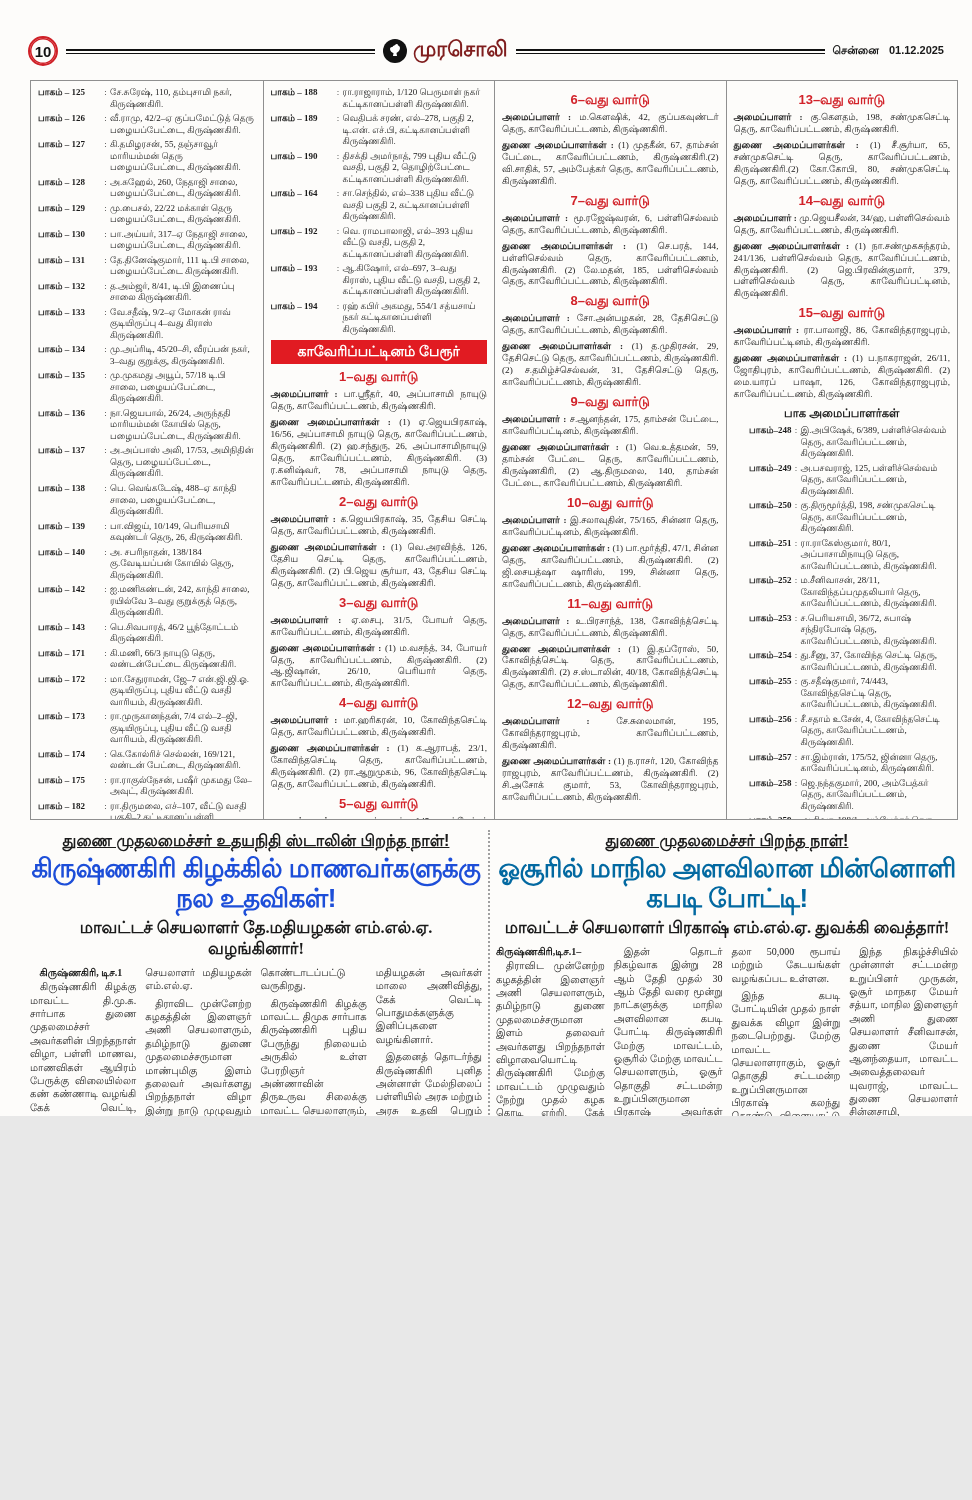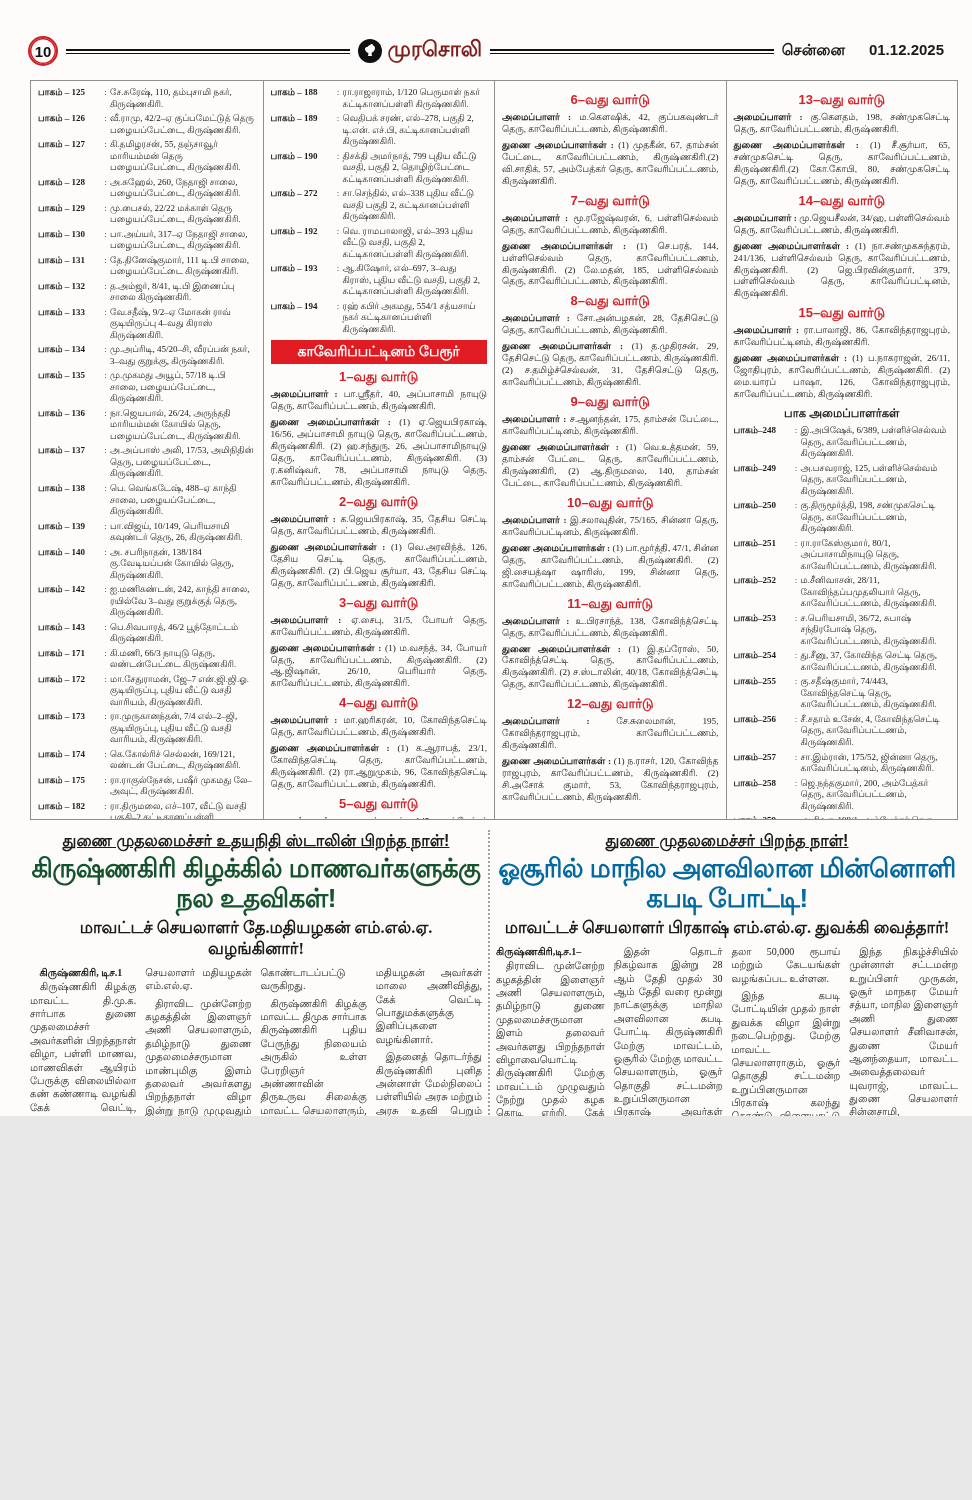--- a/index.html
+++ b/index.html
@@ -11,33 +11,33 @@
   .masthead { position:absolute; top:30px; left:28px; width:916px; height:42px;
               display:flex; align-items:center; gap:8px; }
   .page-circle { width:30px; height:30px; border:2px solid #cf2027; border-radius:50%;
                  box-shadow:0 0 0 1.5px #cf2027 inset; display:flex; align-items:center; justify-content:center;
                  font-family:"Liberation Sans",sans-serif; font-weight:bold; font-size:15px; color:#111; flex:0 0 auto; }
   .rule-seg { flex:1 1 auto; height:5px; border-top:2px solid #111; border-bottom:1px solid #111; }
   .brand { display:flex; align-items:center; gap:6px; flex:0 0 auto; }
   .logo-dot { width:24px; height:24px; border-radius:50%; background:#111; display:flex; align-items:center; justify-content:center; }
   .logo-dot svg { display:block; }
   .brand-name { font-family:Liberation Mono, monospace; font-weight:bold; font-size:21px; color:#7f1d1d; }
-  .edition { flex:0 0 auto; font-family:"Liberation Sans",sans-serif; font-weight:bold; font-size:15px; display:flex; gap:24px; }
+  .edition { flex:0 0 auto; font-family:"Liberation Sans",sans-serif; font-weight:bold; font-size:11px; display:flex; gap:10px; }
 
   
   .classifieds { position:absolute; top:80px; left:30px; width:928px; height:740px;
                  border:1px solid #8f8f8f; display:grid; grid-template-columns:1fr 1fr 1fr 1fr; background:#fdfcfa; }
   .col { padding:6px 7px; overflow:hidden; }
   .col + .col { border-left:1px solid #8f8f8f; }
 
   .listing { display:flex; margin-bottom:3px; font-size:9px; line-height:1.28; }
   .listing .no { flex:0 0 63px; font-weight:bold; white-space:nowrap; }
   .listing .colon { flex:0 0 9px; text-align:center; }
   .listing .txt { flex:1 1 auto; text-align:left; }
-  .col4 .listing .no { flex-basis:58px; }
+  .col4 .listing .no { flex-basis:58px;text-align:right; }
 
   .town-banner { background:#e11b22; color:#fff; font-family:"Liberation Sans",sans-serif;
                  font-weight:bold; font-size:14px; text-align:center; padding:3px 2px; margin:5px 0 2px; }
 
   .ward { margin-bottom:2px; }
   .ward-title { color:#d2232a; font-family:"Liberation Sans",sans-serif; font-weight:bold;
                 font-size:13px; text-align:center; margin:5px 0 3px; }
   .ward p { font-size:9.2px; line-height:1.3; text-align:justify; margin-bottom:4px; }
   .ward b { font-weight:bold; }
   .part-header { font-family:"Liberation Sans",sans-serif; font-weight:bold; font-size:11.5px;
@@ -47,21 +47,21 @@
   .articles { position:absolute; top:826px; left:30px; width:928px; height:672px; display:flex; }
   .article { overflow:hidden; }
   .article.left { width:452px; }
   .article-divider { border-left:2px dotted #a0a0a0; margin:4px 6px 0 6px; }
   .article.right { flex:1; }
 
   .kicker { font-family:"Liberation Sans",sans-serif; font-weight:bold; font-size:16px;
             text-align:center; text-decoration:underline; margin:6px 0 2px; }
   .headline { font-family:"Liberation Sans",sans-serif; font-weight:bold; font-size:26px;
               text-align:center; line-height:1.15; letter-spacing:-0.5px; }
-  .headline.pink { color:#14532d; }
+  .headline.pink { color:#1d4ed8; }
   .headline.blue { color:#0369a1; }
   .subhead { font-family:Liberation Serif, serif; font-weight:bold; font-size:16.5px;
              text-align:center; margin:4px 0 6px; }
 
   .body-cols { column-count:4; column-gap:9px; font-size:10px; line-height:1.34; text-align:justify; overflow:hidden; }
   .article.left  .body-cols { height:192px; }
   .article.right .body-cols { height:322px; }
   .body-cols p { margin-bottom:4px; text-indent:10px; }
   .dateline { font-weight:bold; font-size:10px; margin-bottom:1px; }
   .dateline.right-align { text-align:right; padding-right:14px; }
@@ -279,21 +279,21 @@
             <span class="txt">வெதிபக் சரண், எல்–278, பகுதி 2, டி.என். எச்.பி, கட்டிகானப்பள்ளி கிருஷ்ணகிரி.</span>
           </div>
 
           <div class="listing">
             <span class="no">பாகம் – 190</span>
             <span class="colon">:</span>
             <span class="txt">திசக்தி அமர்நாத், 799 புதிய வீட்டு வசதி, பகுதி 2, தொழிற்பேட்டை கட்டிகானப்பள்ளி கிருஷ்ணகிரி.</span>
           </div>
 
           <div class="listing">
-            <span class="no">பாகம் – 272</span>
+            <span class="no">பாகம் – 164</span>
             <span class="colon">:</span>
             <span class="txt">சா.செந்தில், எல்–338 புதிய வீட்டு வசதி பகுதி 2, கட்டிகானப்பள்ளி கிருஷ்ணகிரி.</span>
           </div>
 
           <div class="listing">
             <span class="no">பாகம் – 192</span>
             <span class="colon">:</span>
             <span class="txt">வெ. ராமபாலாஜி, எல்–393 புதிய வீட்டு வசதி, பகுதி 2, கட்டிகானப்பள்ளி கிருஷ்ணகிரி.</span>
           </div>
 

